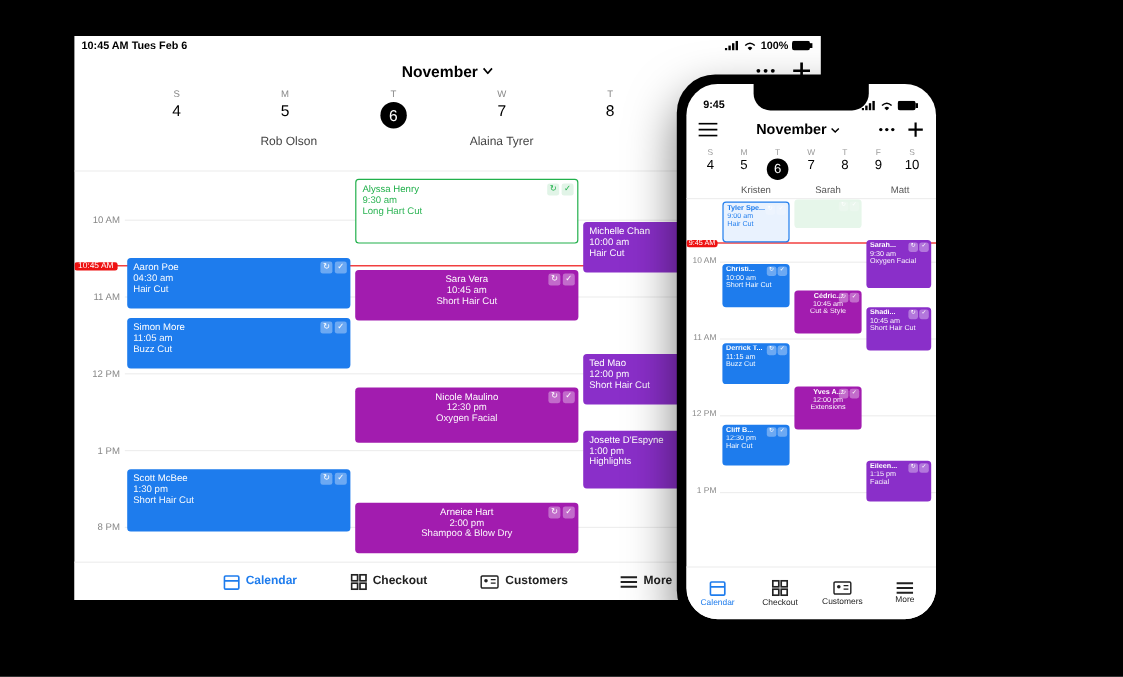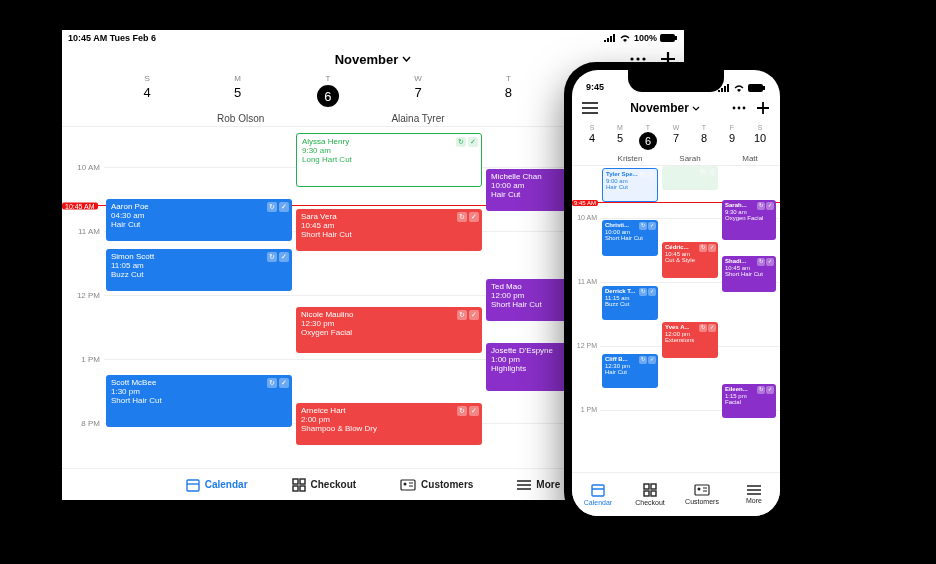--- a/index.html
+++ b/index.html
@@ -27,39 +27,39 @@
   .t-header { display:flex; justify-content:center; align-items:center; position:relative; height:26px; }
   .t-header-title { display:flex; align-items:center; gap:4px; font-size:13px; font-weight:600; }
   .t-header-actions { position:absolute; right:8px; display:flex; gap:14px; align-items:center; }
 
   .t-week { display:flex; padding:2px 40px 0 40px; }
   .t-day { flex:1; text-align:center; }
   .t-day-letter { font-size:8px; color:#888; }
   .t-day-num { font-size:13px; font-weight:500; margin-top:2px; }
   .t-day-sel .t-day-num { display:inline-flex; width:22px; height:22px; background:#000; color:#fff; border-radius:50%; align-items:center; justify-content:center; }
 
-  .t-staff { display:flex; padding-top:6px; padding-bottom:2px; border-bottom:1px solid #eee; font-size:10px; color:#444; }
+  .t-staff { display:flex; padding-top:6px; padding-bottom:18px; border-bottom:1px solid #eee; font-size:10px; color:#444; }
   .t-staff div { flex:1; text-align:center; }
   .t-staff .ghost { color:#bbb; }
 
   .t-grid { position:relative; height:326px; overflow:hidden; }
   .t-time { position:absolute; left:0; width:42px; text-align:right; font-size:8px; color:#888; padding-right:4px; }
   .t-hline { position:absolute; left:42px; right:0; border-top:1px solid #eee; }
   .t-col { position:absolute; top:0; bottom:0; }
   .t-c1 { left:42px; width:190px; }
   .t-c2 { left:232px; width:190px; padding-left:4px; }
   .t-c3 { left:422px; width:200px; padding-left:4px; }
   .t-now { position:absolute; left:0; right:0; border-top:1px solid #e11; }
   .t-now-label { position:absolute; left:0; font-size:7px; background:#e11; color:#fff; padding:0 3px; border-radius:2px; transform:translateY(-50%); }
 
   .evt { position:absolute; border-radius:3px; padding:3px 5px; color:#fff; font-size:8px; line-height:1.15; overflow:hidden; }
   .evt .name { font-weight:400; }
   .evt .time, .evt .svc { font-weight:400; opacity:.95; }
   .e-blue { background:#1e7ced; }
-  .e-green { background:#ef4444; }
+  .e-green { background:#a21caf;text-align:center; }
   .e-purple { background:#8a2fc9; }
   .e-green-out { background:#fff; border:1px solid #21b04b; color:#21b04b; }
   .e-green-out .time, .e-green-out .svc { color:#21b04b; }
   .evt-badges { position:absolute; right:3px; top:3px; display:flex; gap:2px; }
   .evt-badge { width:10px; height:10px; background:#fff3; border-radius:2px; display:flex; align-items:center; justify-content:center; font-size:7px; color:#fff; }
   .e-blue .evt-badge, .e-green .evt-badge, .e-purple .evt-badge { background:rgba(255,255,255,.35); }
   .e-green-out .evt-badge { background:#21b04b22; color:#21b04b; }
 
   .t-nav { position:absolute; left:0; right:0; bottom:0; height:32px; background:#fff; border-top:1px solid #eee; display:flex; justify-content:center; gap:44px; align-items:center; font-size:10px; font-weight:600; }
   .t-nav-item { display:flex; align-items:center; gap:5px; color:#222; }
@@ -228,21 +228,21 @@
     </div>
     <div class="name">Aaron Poe</div>
     <div class="time">04:30 am</div>
     <div class="svc">Hair Cut</div>
           </div>
           <div class="evt e-blue" style="top: 122px; height: 42px; left: 2px; right: 2px;">
     <div class="evt-badges">
       <span class="evt-badge">↻</span>
       <span class="evt-badge">✓</span>
     </div>
-    <div class="name">Simon Scott</div>
+    <div class="name">Simon More</div>
     <div class="time">11:05 am</div>
     <div class="svc">Buzz Cut</div>
           </div>
           <div class="evt e-blue" style="top: 248px; height: 52px; left: 2px; right: 2px;">
     <div class="evt-badges">
       <span class="evt-badge">↻</span>
       <span class="evt-badge">✓</span>
     </div>
     <div class="name">Scott McBee</div>
     <div class="time">1:30 pm</div>

